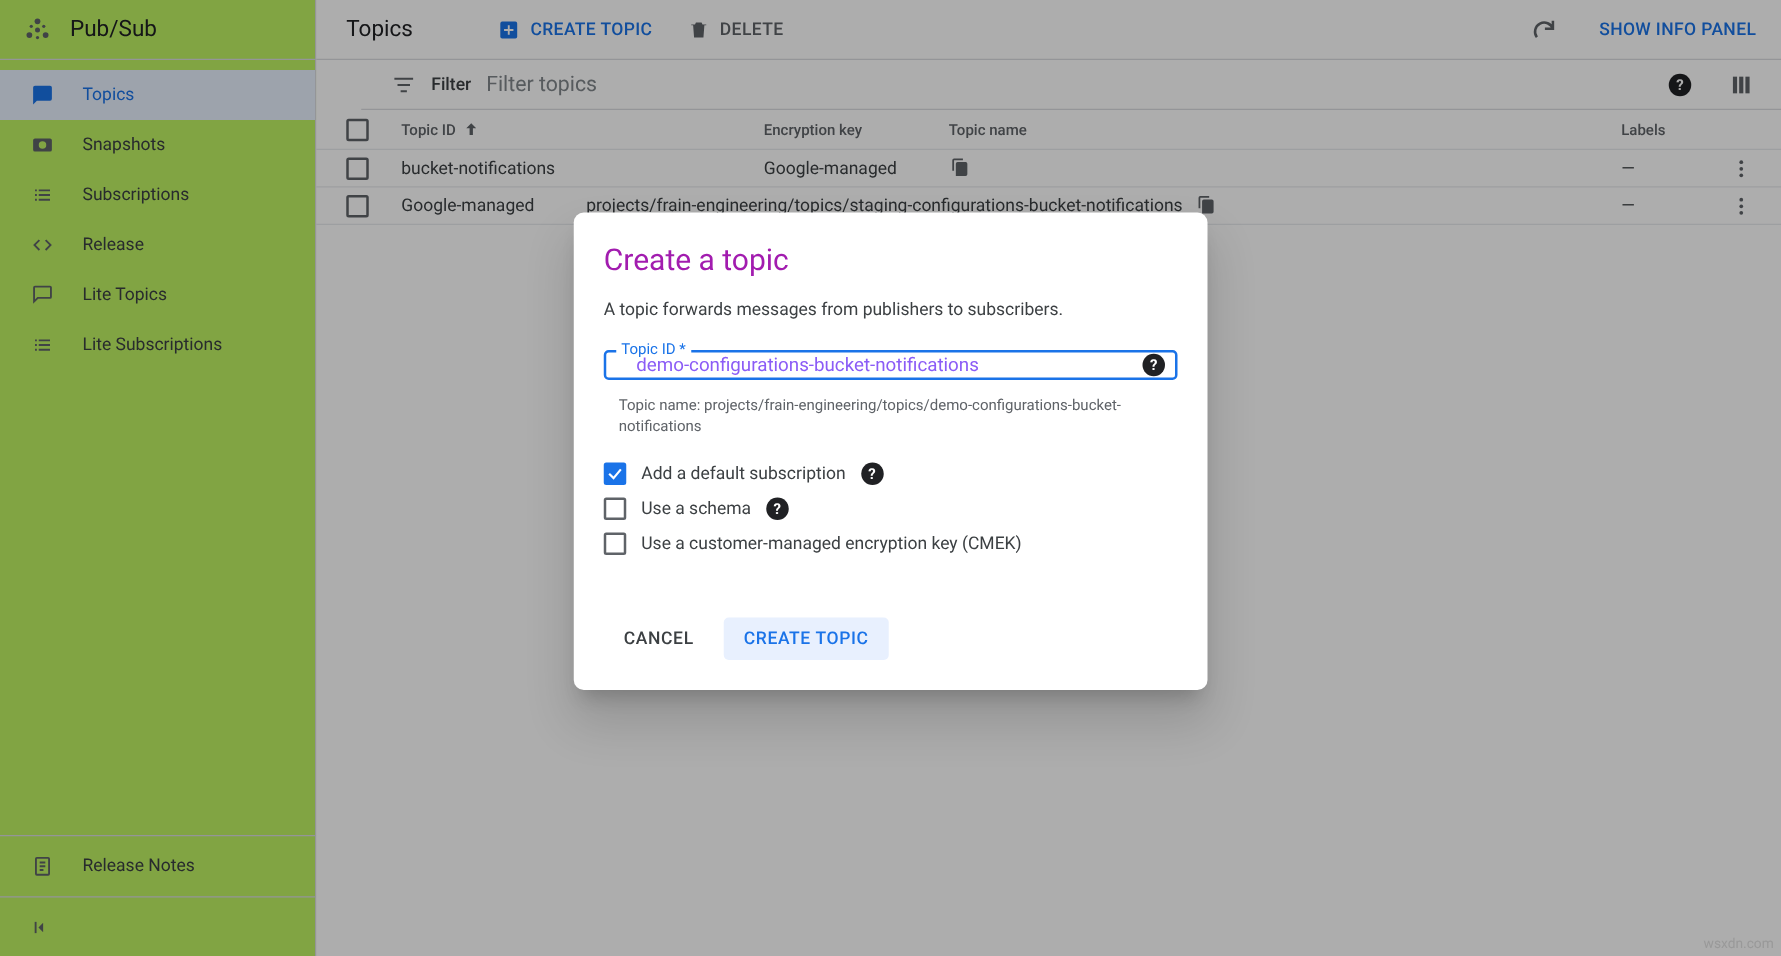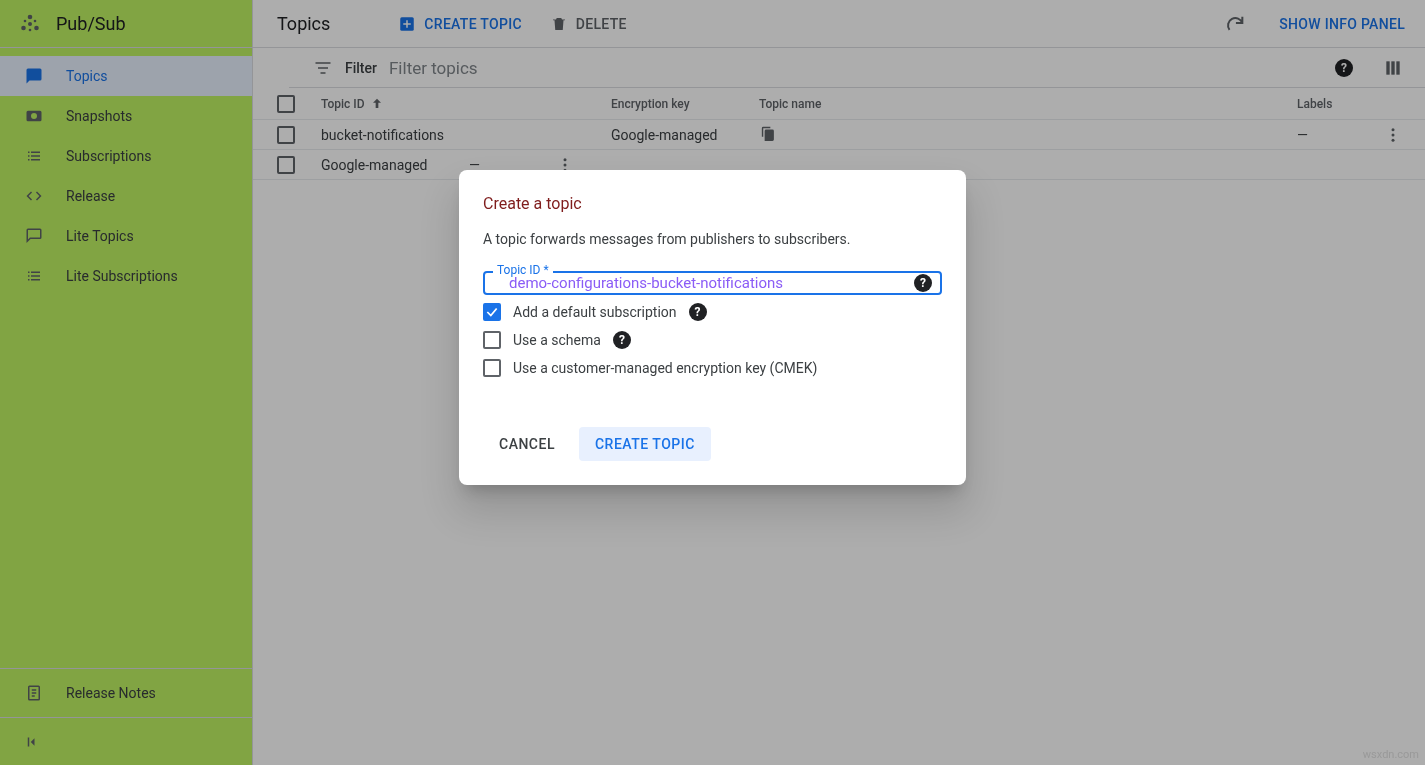--- a/index.html
+++ b/index.html
@@ -37,21 +37,21 @@
 .col-check { width:44px; display:flex; align-items:center; }
 .col-id { width:290px; display:flex; align-items:center; gap:4px; }
 .col-enc { width:148px; }
 .col-name { flex:1; display:flex; align-items:center; gap:10px; }
 .col-labels { width:80px; }
 .col-actions { width:32px; display:flex; justify-content:center; color:#5f6368; cursor:pointer; }
 .chk { width:18px; height:18px; border:2px solid #5f6368; border-radius:2px; }
 
 .overlay { position:absolute; inset:0; background:rgba(0,0,0,0.32); display:flex; align-items:flex-start; justify-content:center; }
 .dialog { margin-top:170px; width:507px; background:#fff; border-radius:8px; box-shadow:0 11px 15px -7px rgba(0,0,0,.2),0 24px 38px 3px rgba(0,0,0,.14); padding:24px; }
-.dialog h2 { font-size:16px; font-weight:400; color:#7f1d1d; margin-bottom:18px; }
+.dialog h2 { font-size:24px; font-weight:400; color:#a21caf; margin-bottom:18px; }
 .dialog-desc { font-size:14px; color:#3c4043; margin-bottom:24px; }
 .field-wrap { position:relative; margin-bottom:8px; }
 .field-label { position:absolute; top:-8px; left:10px; background:#fff; padding:0 4px; font-size:12px; color:#1a73e8; }
 .field-input { width:100%; height:24px; border:2px solid #1a73e8; border-radius:4px; padding:0 40px 0 24px; font-size:15px; color:#8b5cf6; outline:none; }
 .field-help-icon { position:absolute; right:10px; top:50%; transform:translateY(-50%); }
 .helper { font-size:12px; color:#5f6368; padding:4px 12px 0; line-height:1.4; margin-bottom:20px; }
 .chk-row { display:flex; align-items:center; gap:12px; font-size:14px; color:#3c4043; margin-bottom:10px; }
 .chk2 { width:18px; height:18px; border:2px solid #5f6368; border-radius:2px; display:flex; align-items:center; justify-content:center; }
 .chk2.checked { background:#1a73e8; border-color:#1a73e8; }
 .dialog-actions { display:flex; gap:8px; margin-top:50px; }
@@ -239,20 +239,28 @@
           <circle cx="12" cy="19" r="2"></circle>
         </svg>
       </div>
   </div>
 
   <div class="row">
     <div class="col-check">
         <div class="chk"></div>
       </div>
     <div class="col-enc">Google-managed</div>
+    <div class="col-name">
+      <span>projects/frain-engineering/topics/staging-configurations-bucket-notifications</span>
+      <span>
+          <svg width="17" height="17" viewBox="0 0 24 24" fill="#5f6368">
+            <path d="M16 1H6a2 2 0 00-2 2v12h2V3h10V1zm3 4H10a2 2 0 00-2 2v14h11a2 2 0 002-2V7a2 2 0 00-2-2z"></path>
+          </svg>
+        </span>
+    </div>
     <div class="col-labels">—</div>
     <div class="col-actions">
         <svg width="18" height="18" viewBox="0 0 24 24" fill="currentColor">
           <circle cx="12" cy="5" r="2"></circle>
           <circle cx="12" cy="12" r="2"></circle>
           <circle cx="12" cy="19" r="2"></circle>
         </svg>
       </div>
   </div>
 </div>
@@ -260,20 +268,21 @@
 <div class="overlay">
   <div class="dialog">
     <h2>Create a topic</h2>
     <p class="dialog-desc">A topic forwards messages from publishers to subscribers.</p>
 
     <div class="field-wrap">
       <span class="field-label">Topic ID *</span>
       <input class="field-input" value="demo-configurations-bucket-notifications" style="">
       <span class="field-help-icon help-circle">?</span>
     </div>
+    <div class="helper">Topic name: projects/frain-engineering/topics/demo-configurations-bucket-notifications</div>
 
     <div class="chk-row">
       <span class="chk2 checked">
           <svg width="14" height="14" viewBox="0 0 24 24" fill="none" stroke="#fff" stroke-width="3">
             <polyline points="4 12 10 18 20 6"></polyline>
           </svg>
         </span>
       <span>Add a default subscription</span>
       <span class="help-circle">?</span>
     </div>

